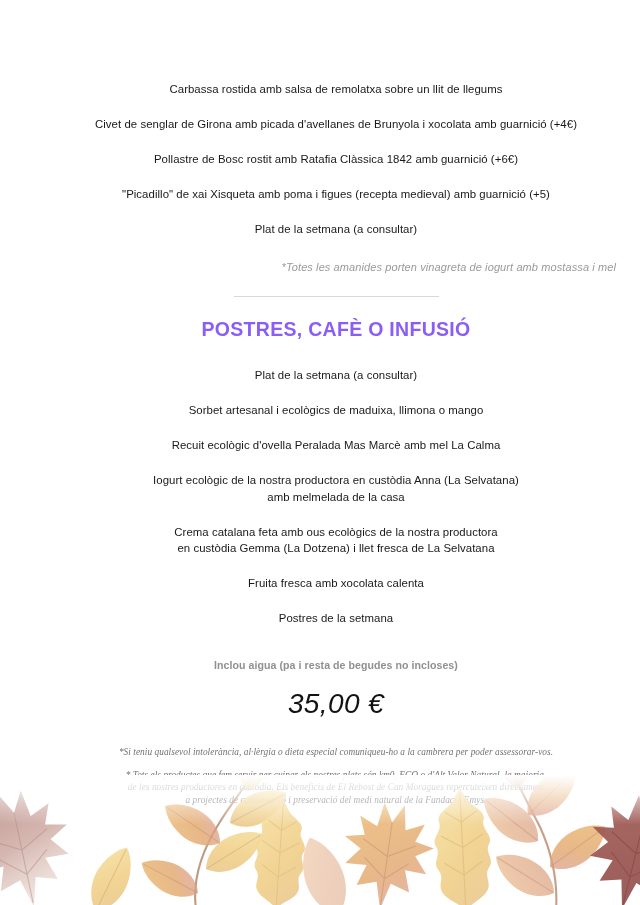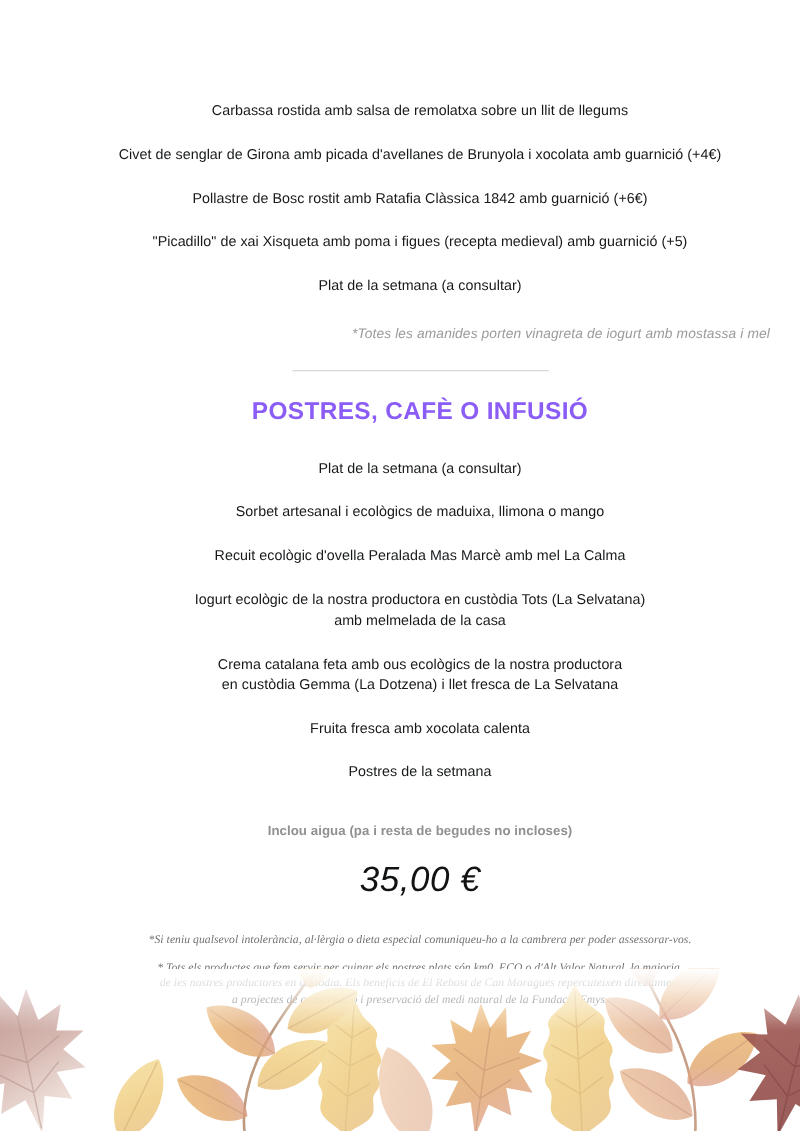--- a/index.html
+++ b/index.html
@@ -169,21 +169,21 @@
       <p class="dessert">
         <span>Plat de la setmana (a consultar)</span>
       </p>
       <p class="dessert">
         <span>Sorbet artesanal i ecològics de maduixa, llimona o mango</span>
       </p>
       <p class="dessert">
         <span>Recuit ecològic d'ovella Peralada Mas Marcè amb mel La Calma</span>
       </p>
       <p class="dessert">
-        <span>Iogurt ecològic de la nostra productora en custòdia Tots (La Selvatana)</span>
+        <span>Iogurt ecològic de la nostra productora en custòdia Anna (La Selvatana)</span>
         <span class="l2">amb melmelada de la casa</span>
       </p>
       <p class="dessert">
         <span>Crema catalana feta amb ous ecològics de la nostra productora</span>
         <span class="l2">en custòdia Gemma (La Dotzena) i llet fresca de La Selvatana</span>
       </p>
       <p class="dessert">
         <span>Fruita fresca amb xocolata calenta</span>
       </p>
       <p class="dessert">

